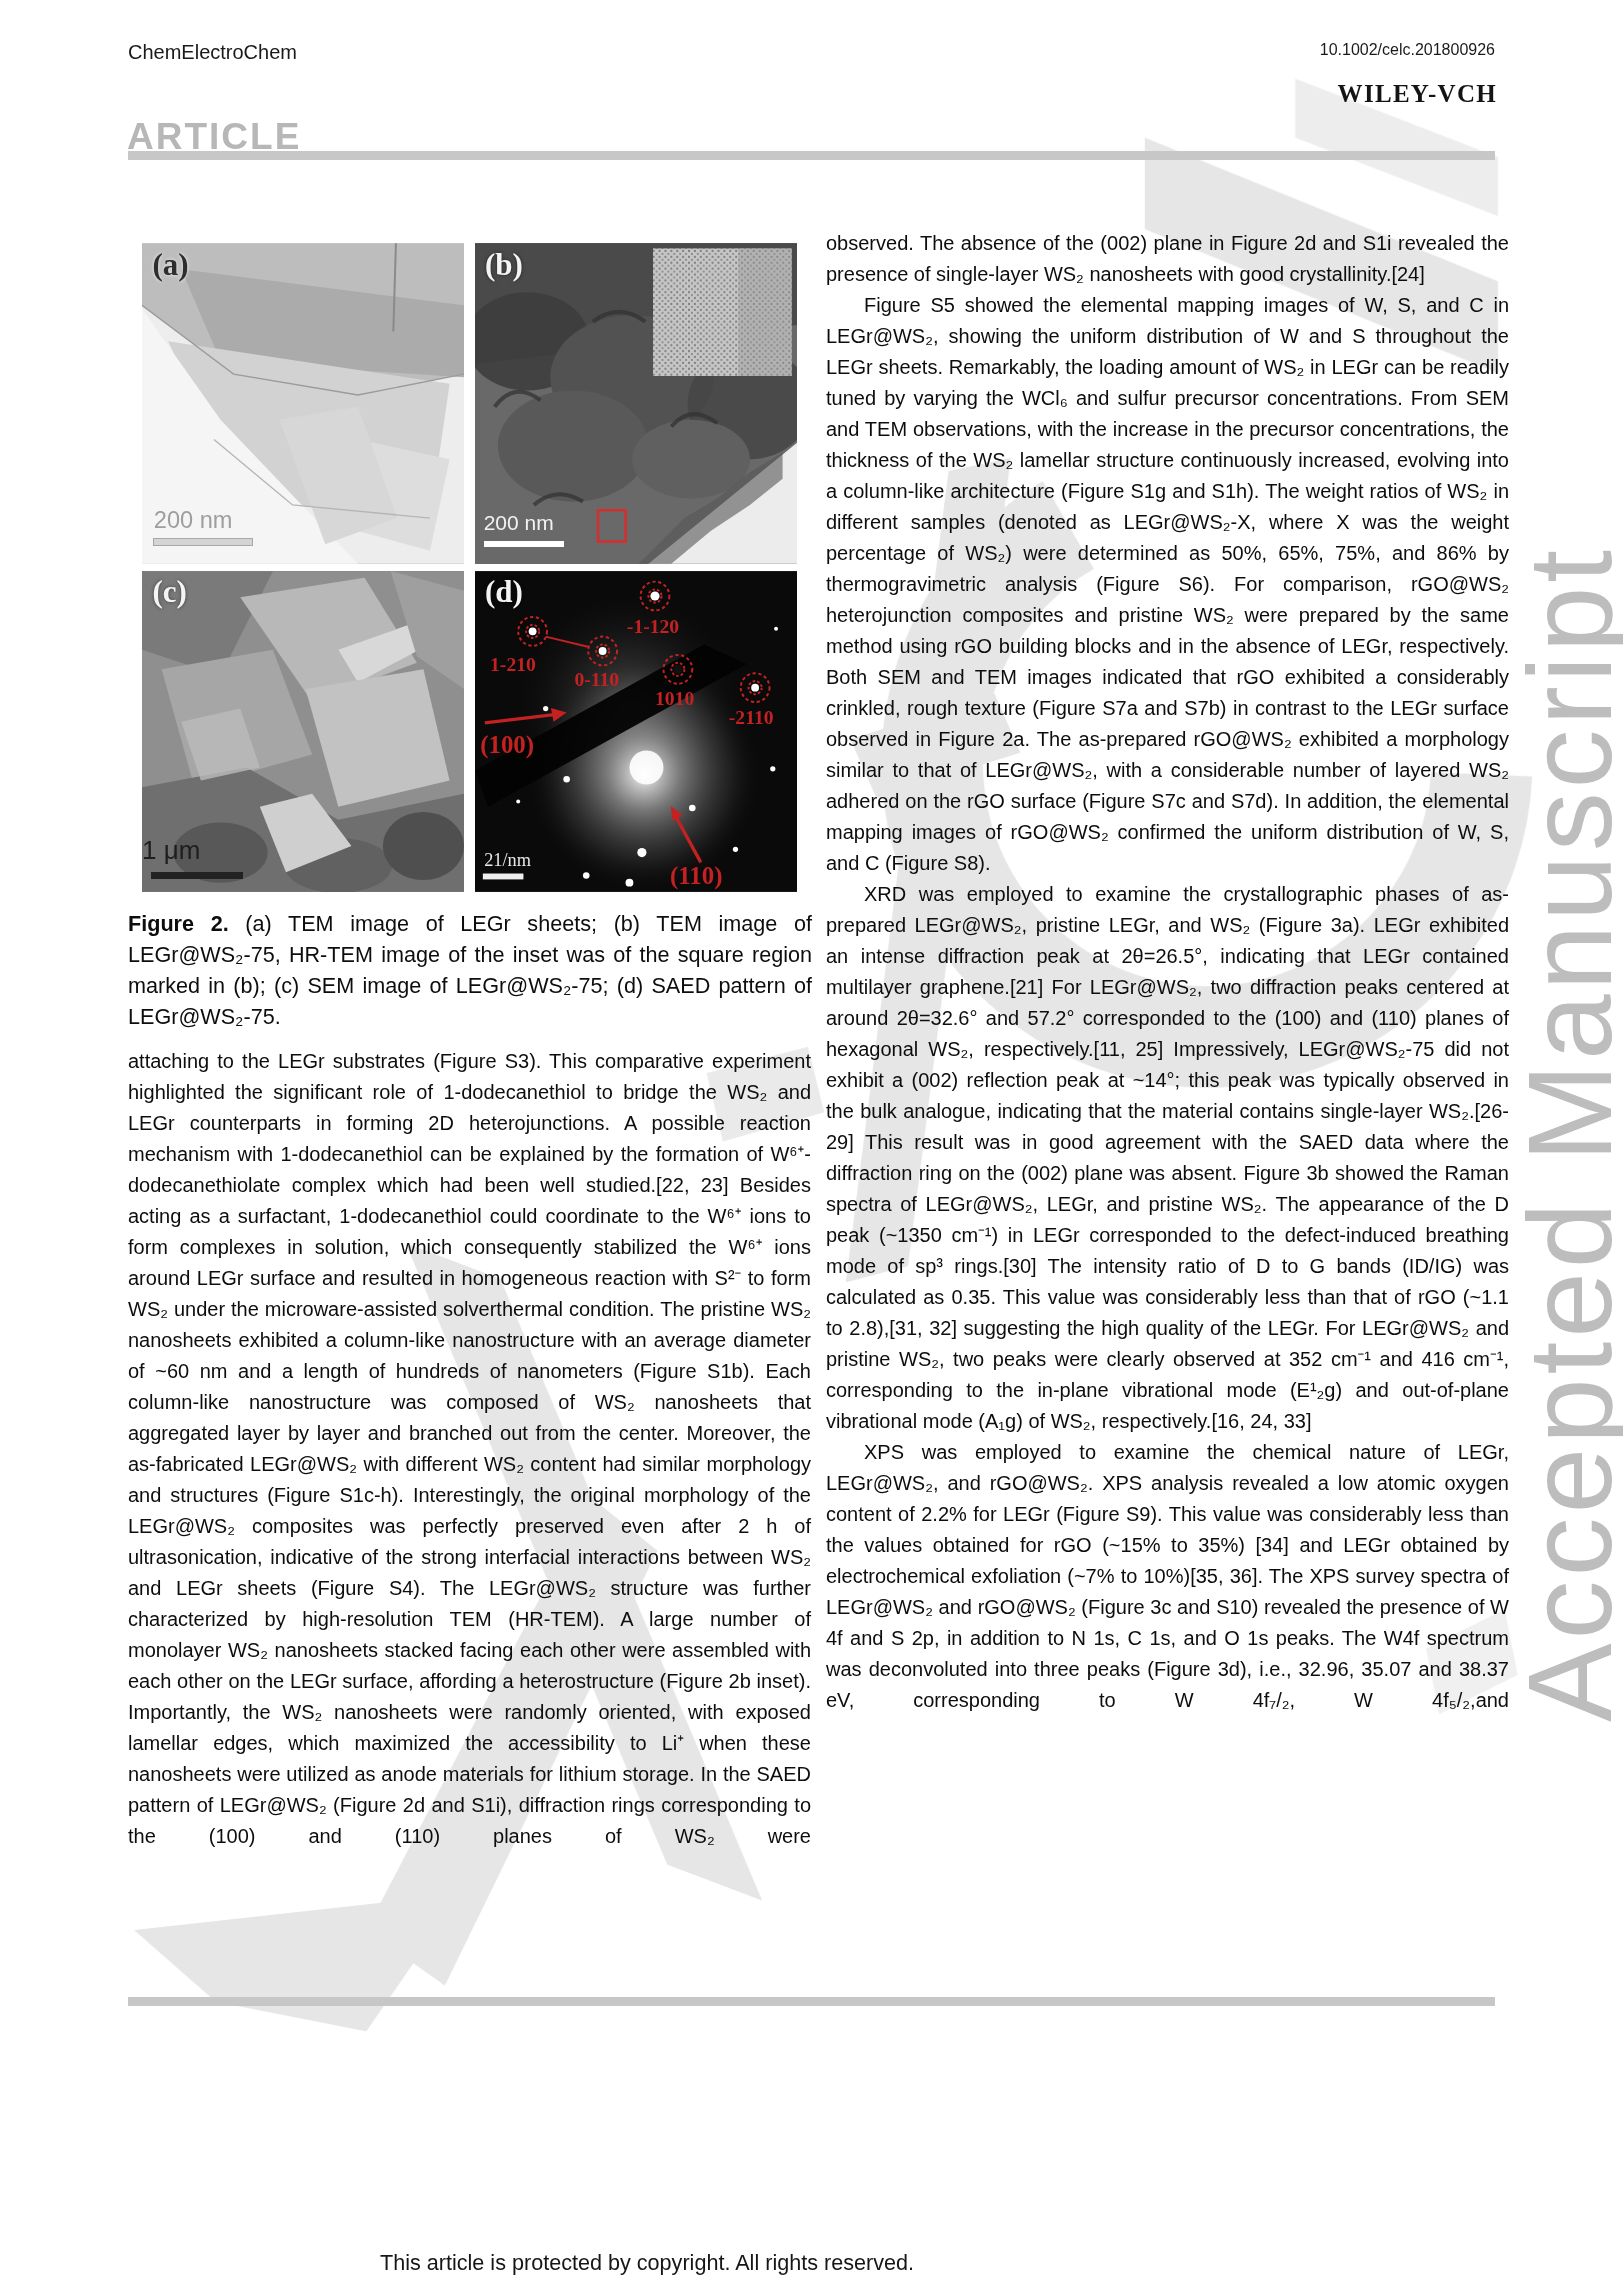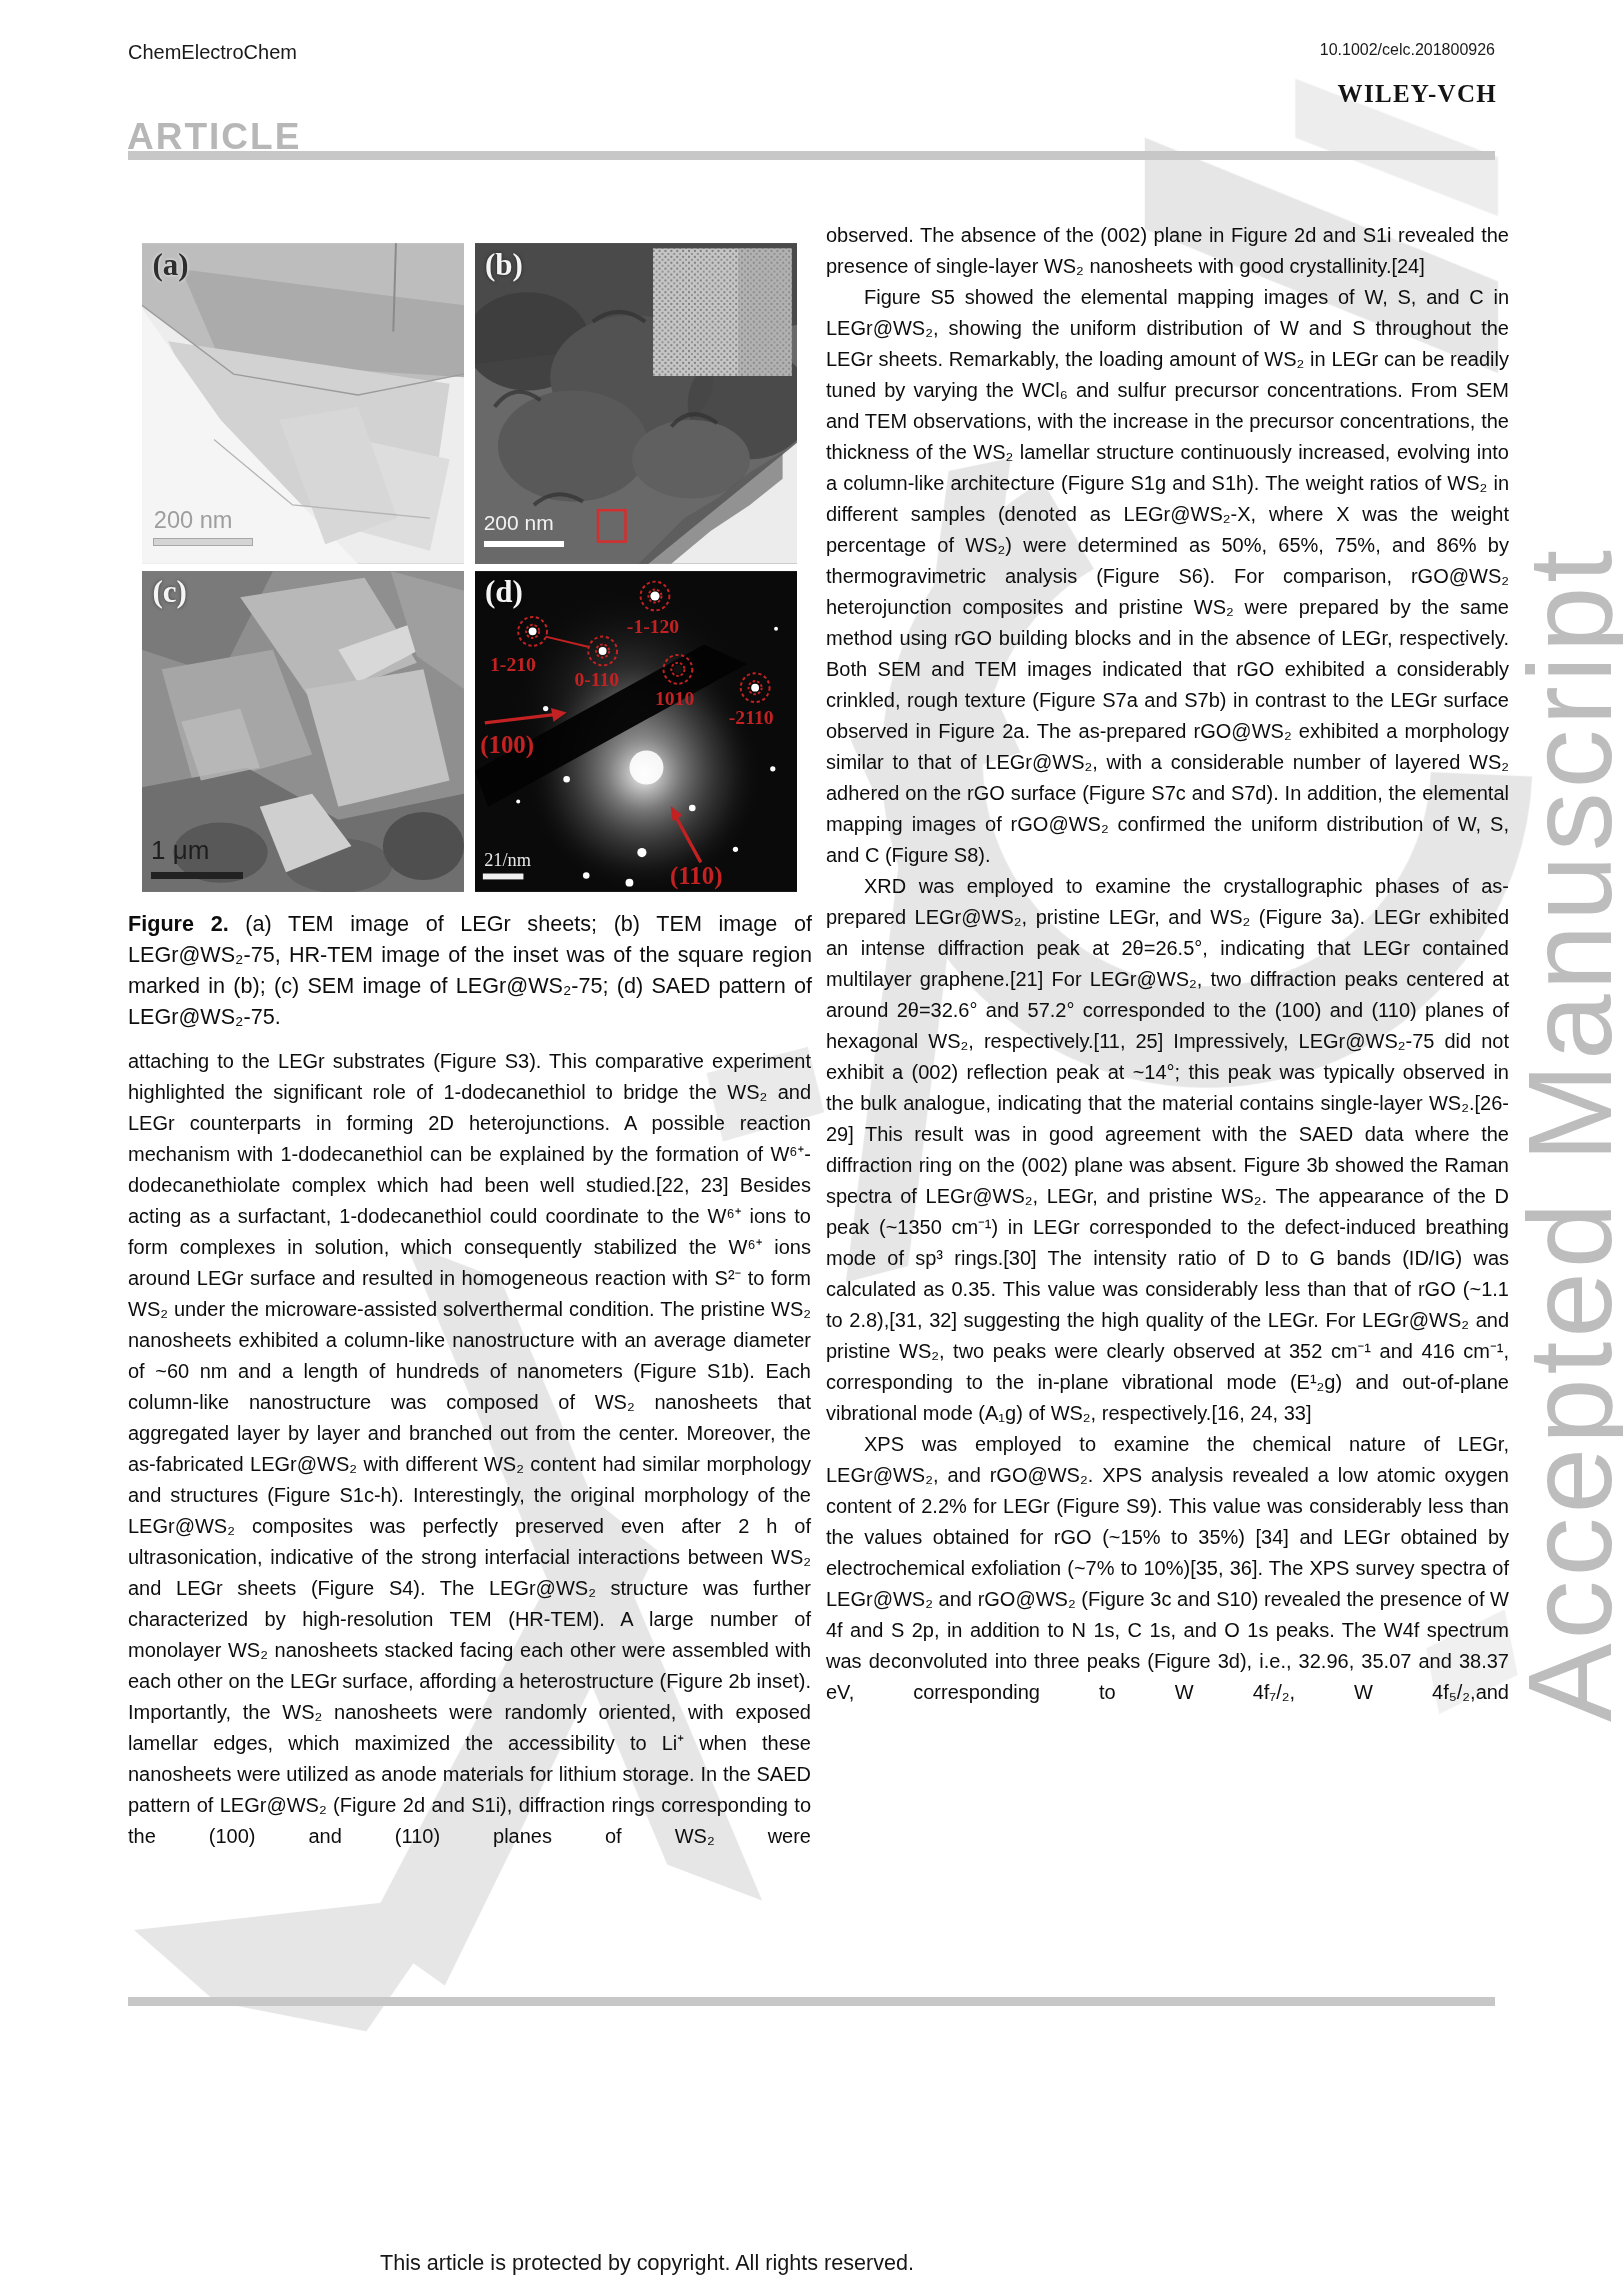--- a/index.html
+++ b/index.html
@@ -36,21 +36,21 @@
   .plabel.light { color:#f4f4f4; text-shadow:0 0 3.9px rgba(0,0,0,.5); }
   .scaletext { position:absolute; font-size:23.6px; }
   .scalebar { position:absolute; }
 
   .caption { left:128px; top:908px; width:684px; font-size:21.6px; line-height:31px; text-align:justify; color:#0d0d0d; }
   .caption .lead { font-weight:bold; }
 
   .body-text { font-size:20px; line-height:31px; text-align:justify; color:#0d0d0d; }
   .body-text p { margin:0; }
   .colL { left:128px; top:1046px; width:683px; }
-  .colR { left:826px; top:220px; width:683px; }
+  .colR { left:826px; top:228px; width:683px; }
   .indent { text-indent:38px; }
   .cont { text-align-last:justify; }
 
   .footer-text { left:0; top:2250px; width:1294px; text-align:center; font-size:21.6px; color:#161616; }
 </style>
 </head>
 <body>
 
 <div class="page">
 
@@ -135,21 +135,21 @@
         <polygon points="30,150 200,120 260,280 80,330" fill="#a6a6a6"></polygon>
         <polygon points="250,180 430,150 470,320 300,360" fill="#c2c2c2"></polygon>
         <polygon points="0,330 160,300 300,380 492,340 492,490 0,490" fill="#6f6f6f"></polygon>
         <ellipse cx="120" cy="430" rx="72" ry="46" fill="#585858"></ellipse>
         <ellipse cx="300" cy="450" rx="82" ry="42" fill="#616161"></ellipse>
         <ellipse cx="430" cy="420" rx="62" ry="52" fill="#4f4f4f"></ellipse>
         <polygon points="180,360 260,340 320,420 220,460" fill="#cfcfcf"></polygon>
         <polygon points="60,230 150,210 180,300 90,320" fill="#bcbcbc" opacity="0.8"></polygon>
       </svg>
       <span class="plabel light">(c)</span>
-      <span class="scaletext" style="left:9px; bottom:26px; color:#1e1e1e; font-size:26px;">1 μm</span>
+      <span class="scaletext" style="left:0; bottom:26px; color:#1e1e1e; font-size:26px;">1 μm</span>
       <div class="scalebar" style="left:9.2px; bottom:13px; width:92px; height:6.5px; background:#222222;"></div>
     </div>
 
     <div class="panel">
       <svg width="322" height="321" viewBox="0 0 492 490">
         <defs>
           <radialGradient id="glow" cx="0.5" cy="0.5" r="0.5">
             <stop offset="0%" stop-color="#ffffff" stop-opacity="0.95"></stop>
             <stop offset="30%" stop-color="#cfcfcf" stop-opacity="0.55"></stop>
             <stop offset="70%" stop-color="#6a6a6a" stop-opacity="0.25"></stop>

